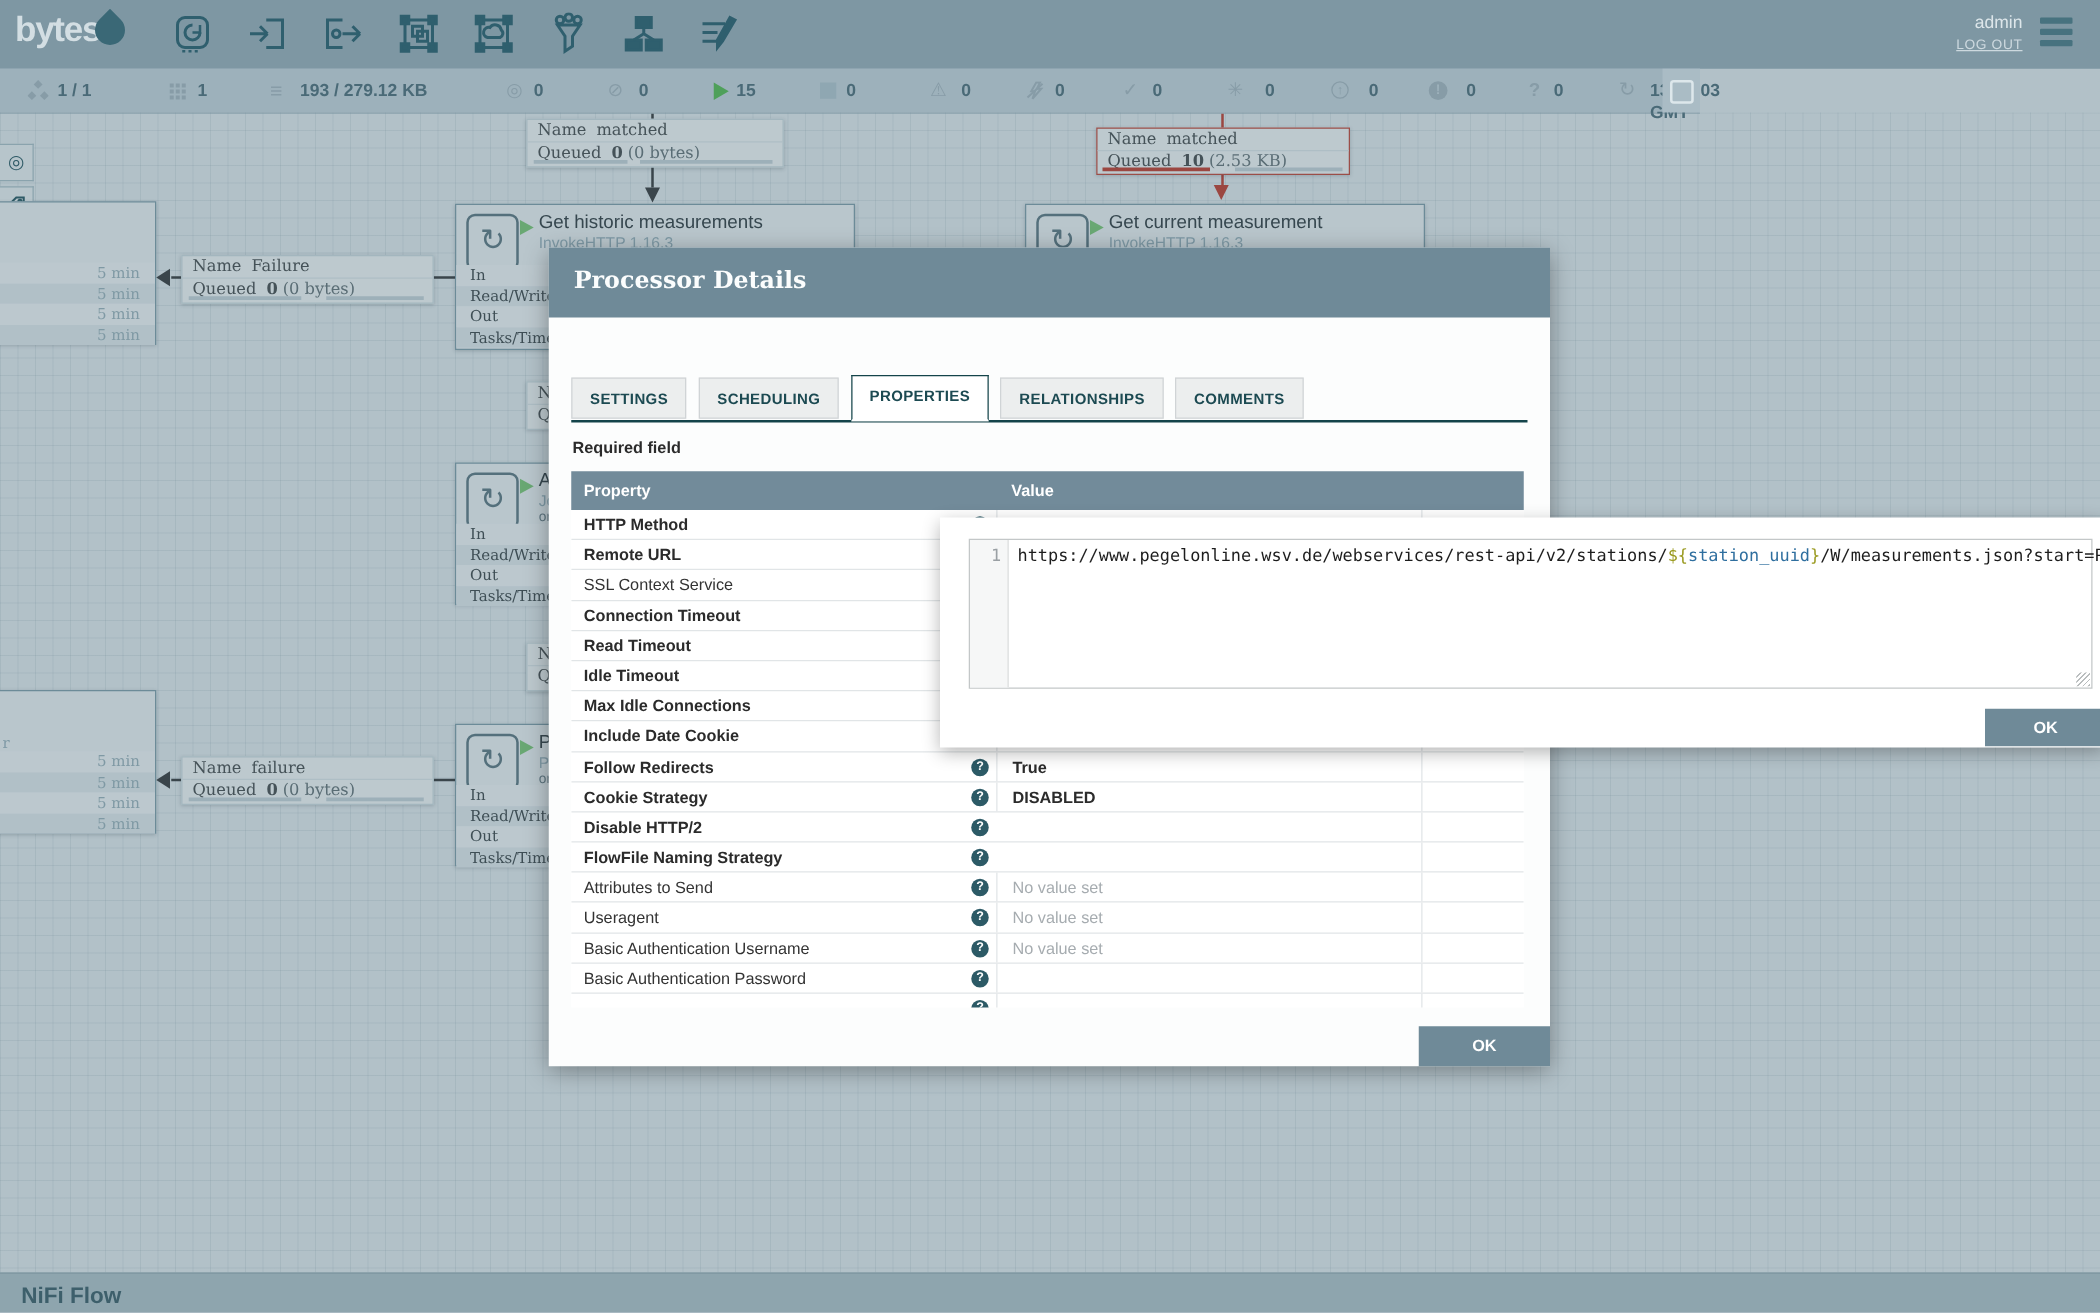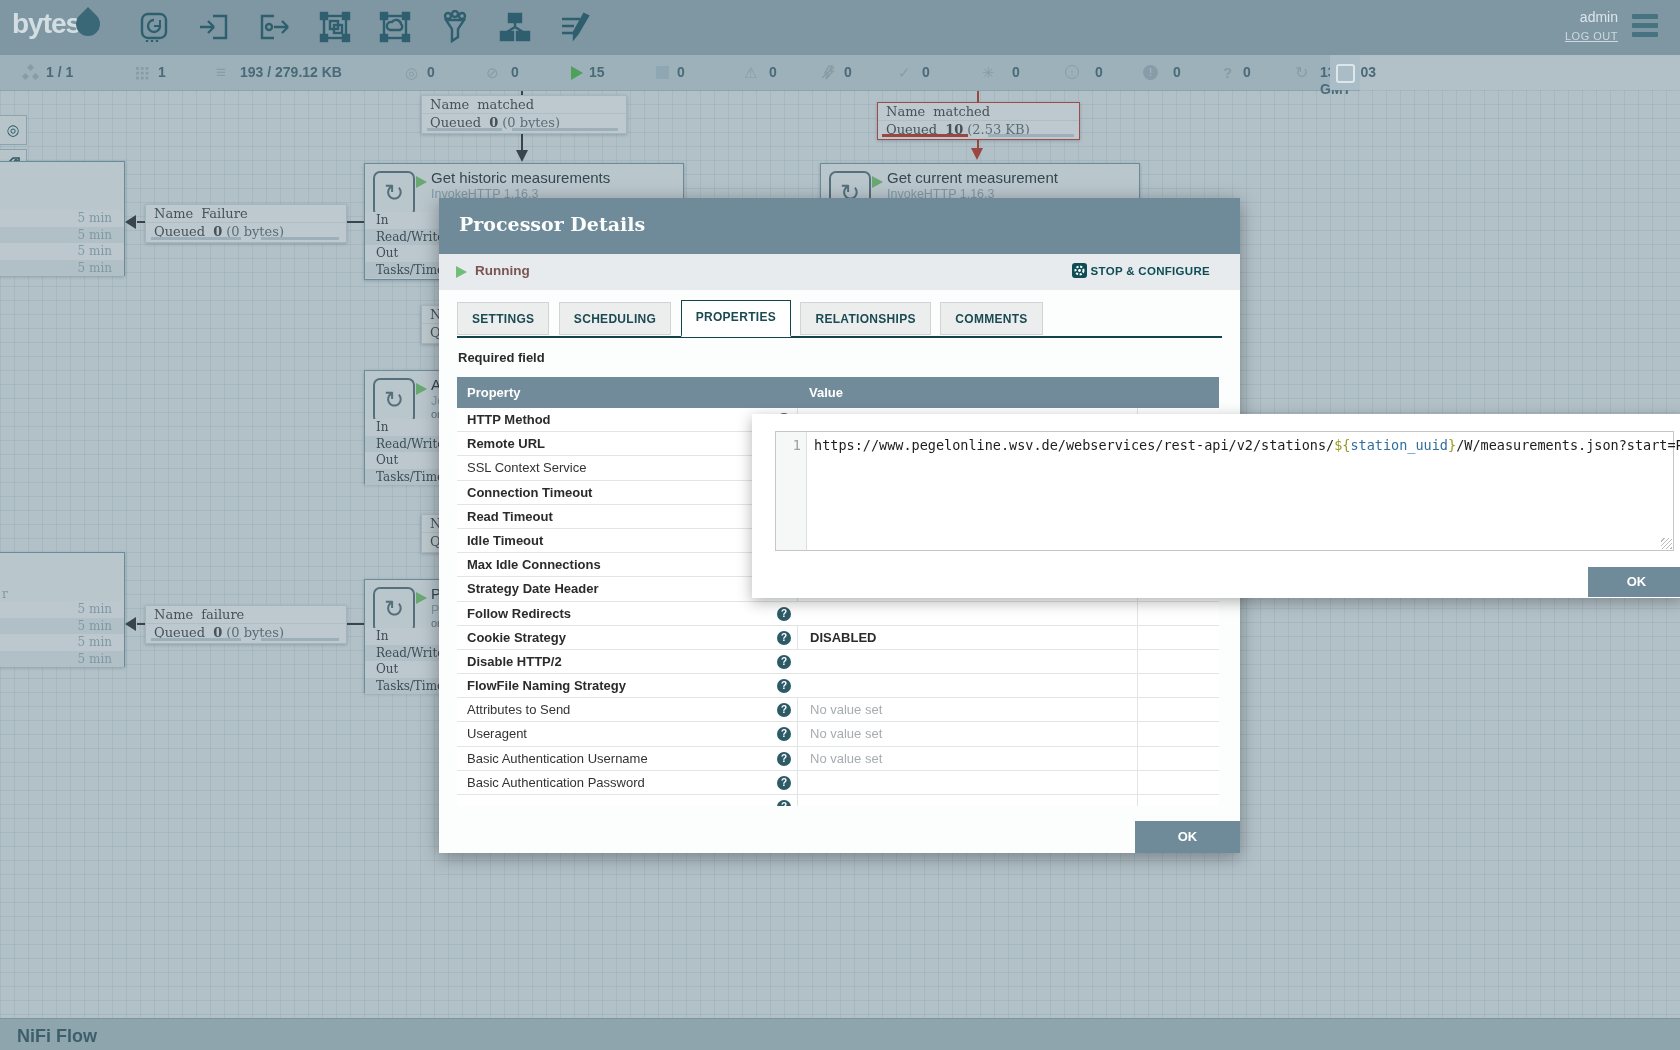--- a/index.html
+++ b/index.html
@@ -371,32 +371,20 @@
     </div>
   </div>
 
   <div id="bottombar" class="abs"></div>
   <div id="breadcrumb" class="abs">NiFi Flow</div>
 
   <div id="dialog" class="abs">
     <div id="dlg-header">
       <div id="dlg-title">Processor Details</div>
     </div>
-    <div id="dlg-status">
-      <div id="run-tri"></div>
-      <div id="run-text">Running</div>
-      <div id="stopcfg">
-        <span class="gear">
-          <svg viewBox="0 0 15 15">
-              <circle cx="7.5" cy="7.5" r="4" fill="none" stroke="#ffffff" stroke-width="2" stroke-dasharray="2.2 1.6"></circle>
-              <circle cx="7.5" cy="7.5" r="1.4" fill="#ffffff"></circle>
-            </svg>
-        </span><span>STOP &amp; CONFIGURE</span>
-      </div>
-    </div>
 
     <div id="tabs">
       <div class="tab">SETTINGS</div>
       <div class="tab">SCHEDULING</div>
       <div class="tab selected">PROPERTIES</div>
       <div class="tab">RELATIONSHIPS</div>
       <div class="tab">COMMENTS</div>
     </div>
 
     <div id="required-note">Required field</div>
@@ -442,28 +430,29 @@
             <span class="pval"></span>
             <span class="pextra"></span>
           </div>
         <div class="prow req">
             <span class="pname">Max Idle Connections</span>
             <span class="help">?</span>
             <span class="pval"></span>
             <span class="pextra"></span>
           </div>
         <div class="prow req">
-            <span class="pname">Strategy Date Header</span>
+            <span class="pname">Include Date Cookie</span>
             <span class="help">?</span>
             <span class="pval"></span>
             <span class="pextra"></span>
           </div>
         <div class="prow req">
             <span class="pname">Follow Redirects</span>
             <span class="help">?</span>
+            <span class="pval vset">True</span>
             <span class="pextra"></span>
           </div>
         <div class="prow req">
             <span class="pname">Cookie Strategy</span>
             <span class="help">?</span>
             <span class="pval vset">DISABLED</span>
             <span class="pextra"></span>
           </div>
         <div class="prow req">
             <span class="pname">Disable HTTP/2</span>

